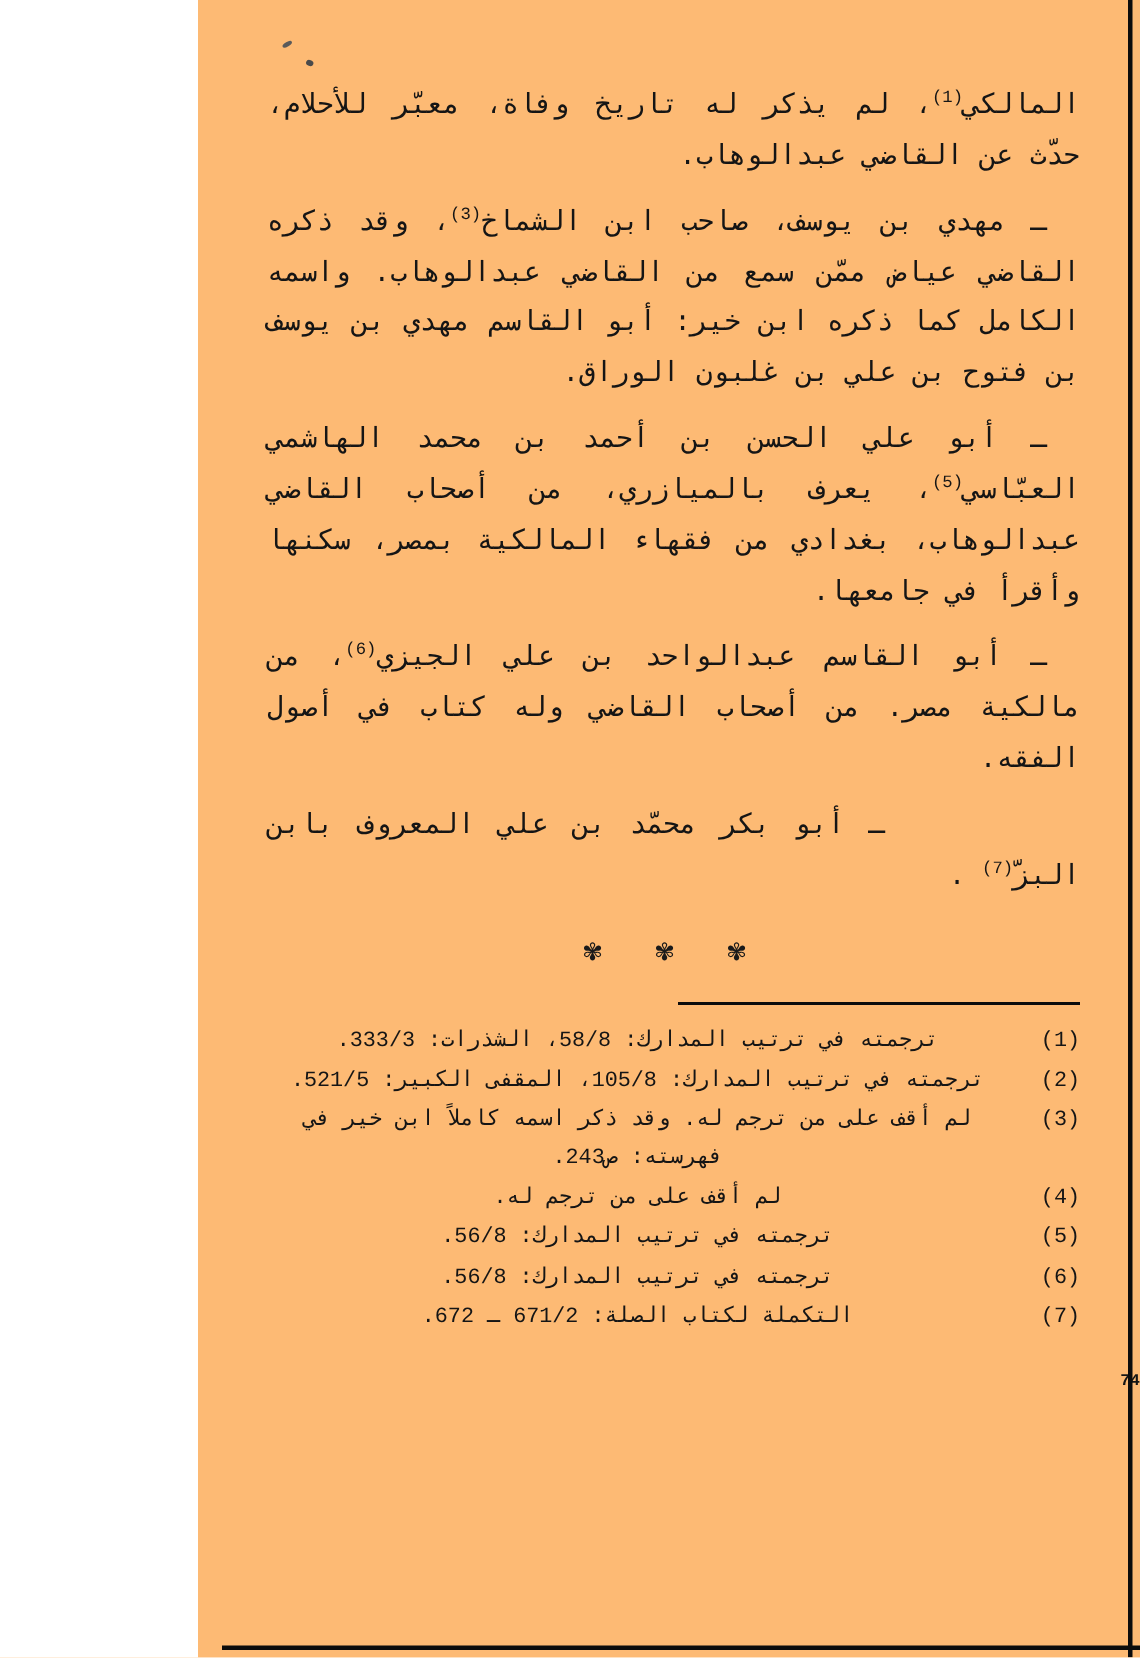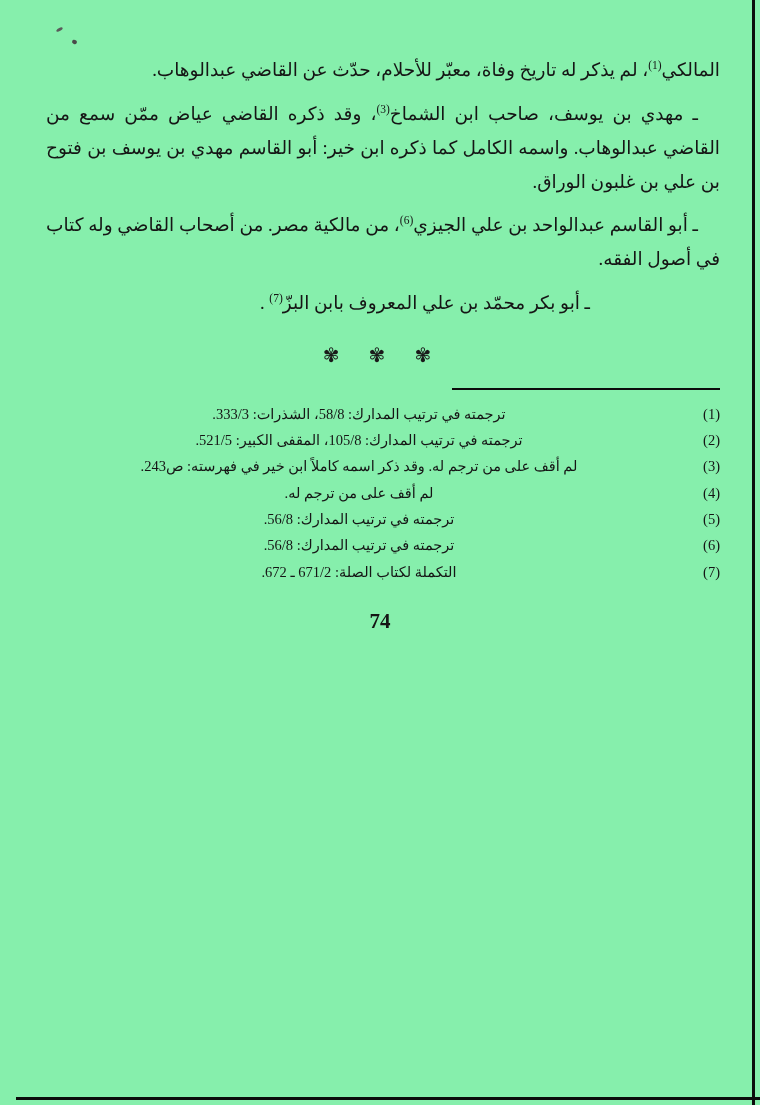--- a/index.html
+++ b/index.html
@@ -1,23 +1,23 @@
 <!DOCTYPE html>
 <html lang="ar" dir="rtl"><head>
 <meta charset="utf-8">
 <style>
   html, body { margin: 0; padding: 0; background: #ffffff; }
   .page {
     position: relative;
-    width: 760px;
+    width: 628px;
     height: 1105px;
-    background: #86efac;
+    background: #fdba74;
     overflow: hidden;
     direction: rtl;
-    font-family: Liberation Serif, serif;
+    font-family: Liberation Mono, monospace;
     color: #151515;
   }
   
   .edge-right {
     position: absolute; top: 0; bottom: 0; right: 5px; width: 3px;
     background: #0c0c0c;
   }
   .edge-bottom {
     position: absolute; left: 16px; right: 0; bottom: 5px; height: 3px;
     background: #0c0c0c;
@@ -58,43 +58,43 @@
   .fn-rule {
     width: 268px;
     height: 2px;
     background: #0c0c0c;
     margin: 14px 0 12px auto; 
   }
   .fn { display: flex; gap: 10px; margin-bottom: 1px; }
   .fn-num { flex: 0 0 38px; white-space: nowrap; }
   .fn-text { flex: 1 1 auto; text-align: center; }
   .page-number {
-    text-align: center;
     font-weight: bold;
-    font-size: 21px;
+    font-size: 11px;
     margin-top: 24px;
   }
 </style>
 </head>
 <body>
 
 <div class="page">
 
   <div class="speck-2"></div>
   <div class="speck-1"></div>
 
   <div class="content">
 
     <p><span>المالكي</span><sup class="fn-marker">(1)</sup><span>، لم يذكر له تاريخ وفاة، معبّر للأحلام، حدّث عن القاضي عبدالوهاب.</span></p>
 
 
     <p class="ind1"><span>ـ مهدي بن يوسف، صاحب ابن الشماخ</span><sup class="fn-marker">(3)</sup><span>، وقد ذكره القاضي عياض ممّن سمع من القاضي عبدالوهاب. واسمه الكامل كما ذكره ابن خير: أبو القاسم مهدي بن يوسف بن فتوح بن علي بن غلبون الوراق.</span></p>
 
 
 
+    <p class="ind1"><span>ـ أبو علي الحسن بن أحمد بن محمد الهاشمي العبّاسي</span><sup class="fn-marker">(5)</sup><span>، يعرف بالميازري، من أصحاب القاضي عبدالوهاب، بغدادي من فقهاء المالكية بمصر، سكنها وأقرأ في جامعها.</span></p>
 
     <p class="ind1"><span>ـ أبو القاسم عبدالواحد بن علي الجيزي</span><sup class="fn-marker">(6)</sup><span>، من مالكية مصر. من أصحاب القاضي وله كتاب في أصول الفقه.</span></p>
 
 
     <p class="ind3"><span>ـ أبو بكر محمّد بن علي المعروف بابن البزّ</span><sup class="fn-marker">(7)</sup><span> .</span></p>
 
     <div class="ornament">✾ ✾ ✾</div>
   </div>
 
   <div class="footnotes">

